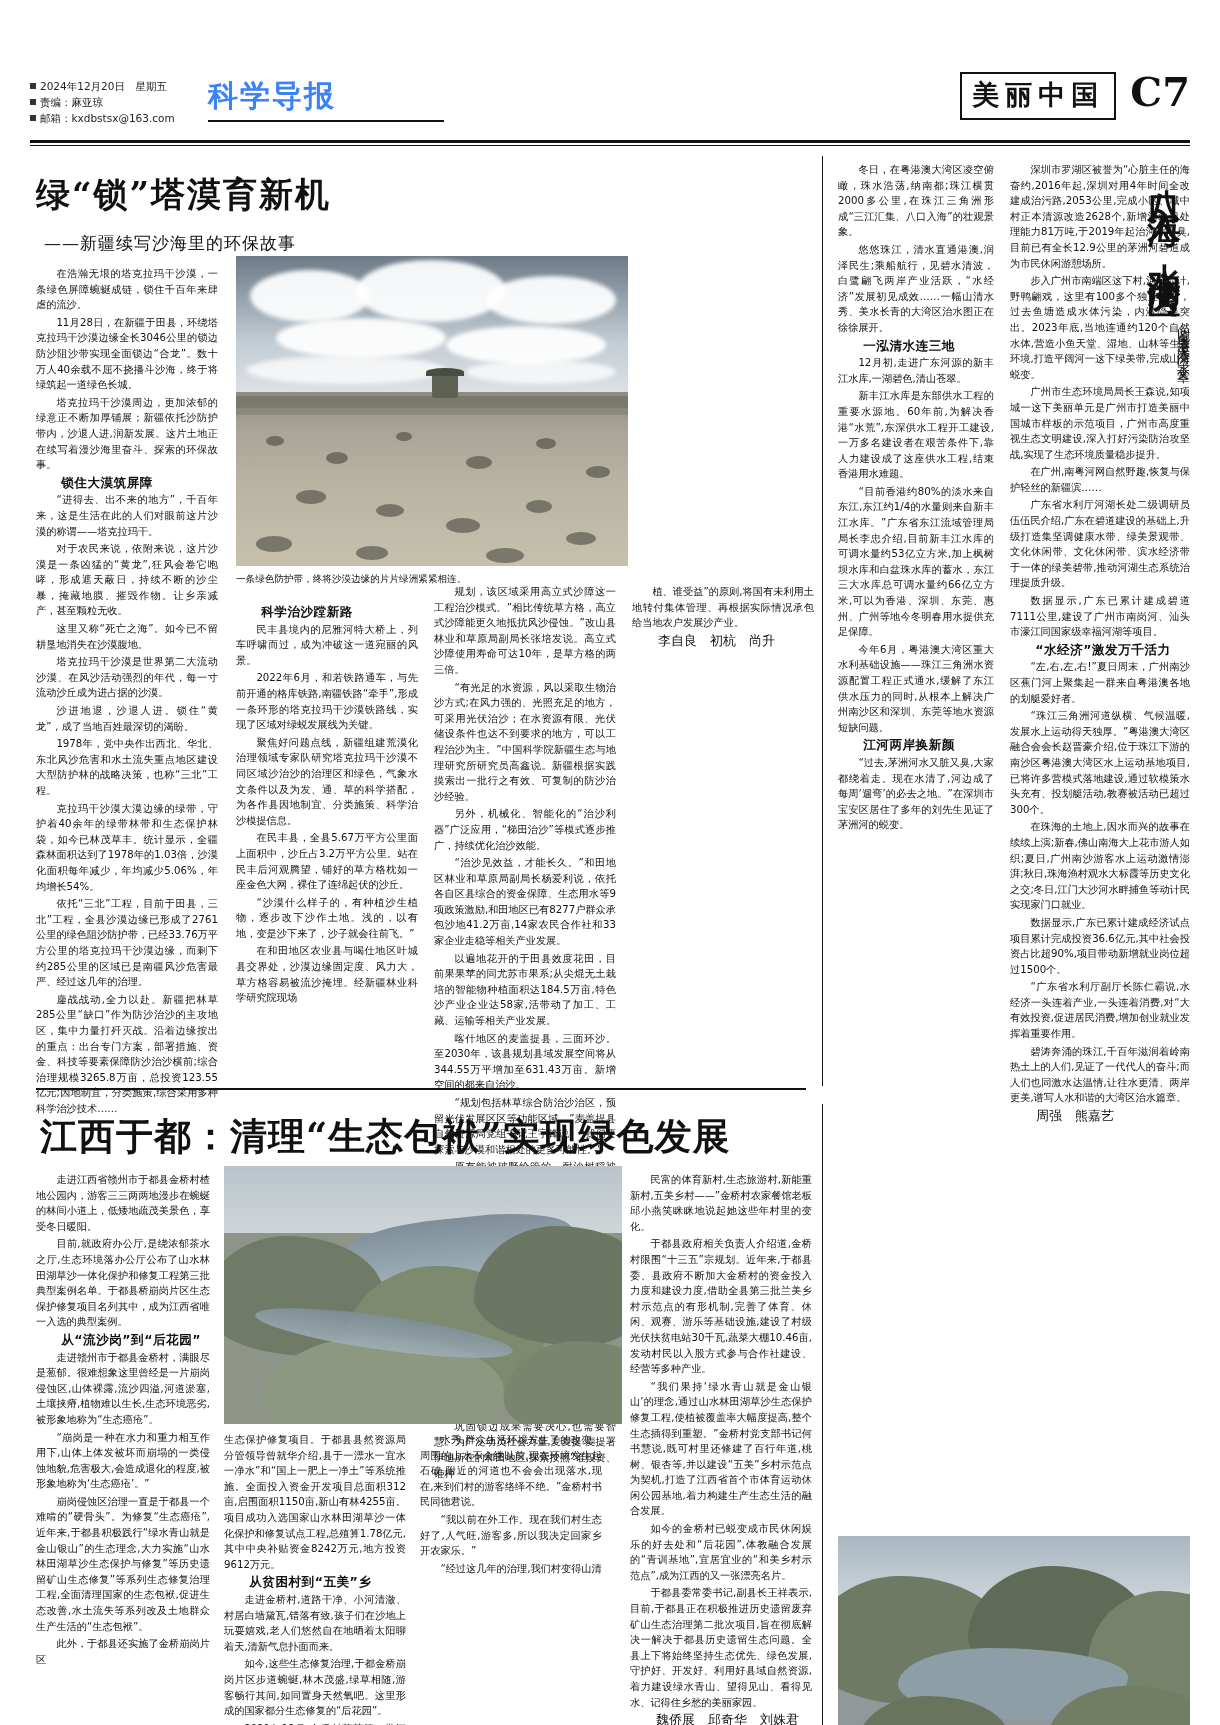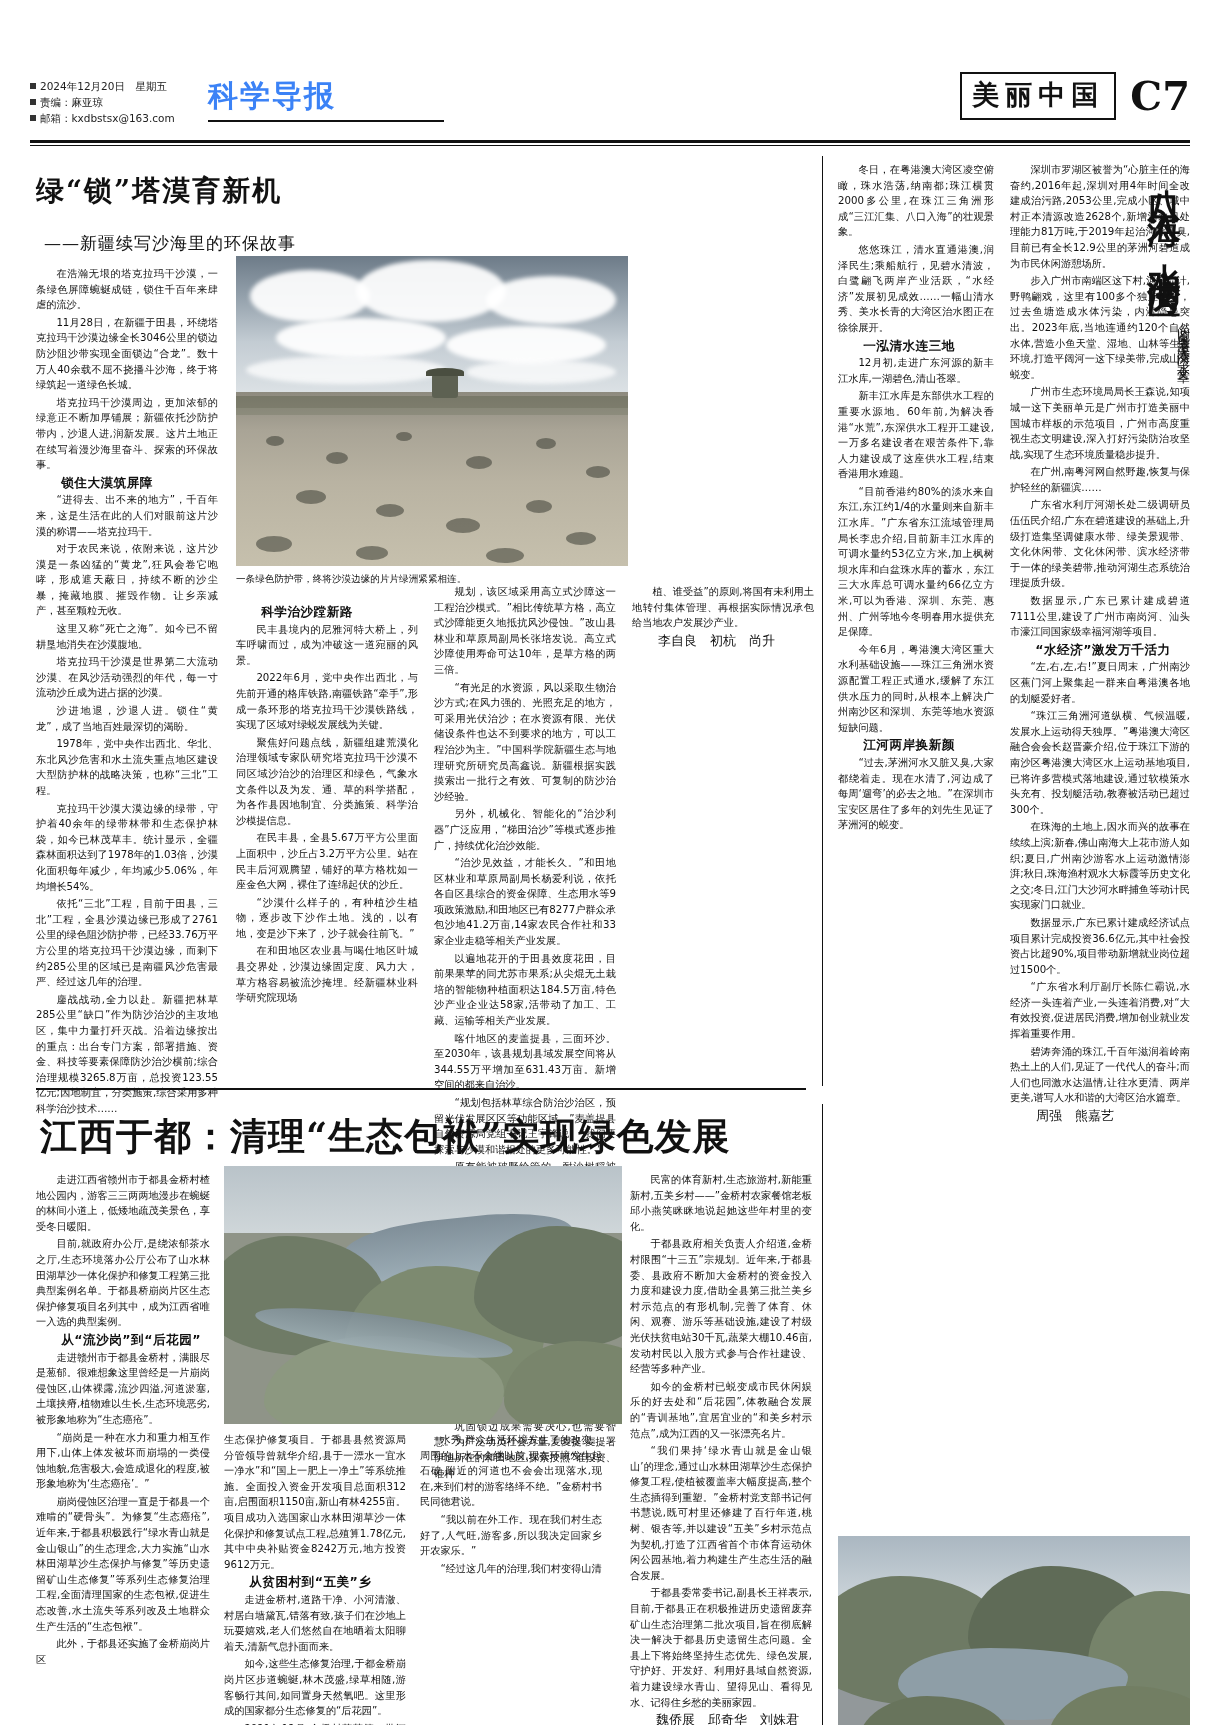--- a/index.html
+++ b/index.html
@@ -17,21 +17,21 @@
   .mast-meta{position:absolute;left:0;top:6px;width:160px;font-size:10.5px;line-height:16px;color:#222;}
   .mast-meta div{white-space:nowrap;}
   .mast-meta .sq{display:inline-block;width:6px;height:6px;background:#333;margin-right:4px;vertical-align:1px;}
   .mast-logo{position:absolute;left:178px;top:4px;width:250px;height:52px;}
   .mast-logo .logo-text{
     font-family:"DejaVu Serif","Liberation Serif",serif;
     font-size:30px;font-weight:700;letter-spacing:2px;color:#3b82f6;
     transform:skewX(-6px);
   }
   .mast-logo .logo-rule{width:236px;height:2px;background:#111;margin-top:3px;}
-  .mast-right{position:absolute;right:0;top:0;display:flex;align-items:center;}
+  .mast-right{position:absolute;right:0;top:0;display:flex;}
   .mast-right .badge{
     border:2px solid #111;padding:3px 10px 5px 10px;margin-right:14px;
     font-family:"DejaVu Serif","Liberation Serif",serif;
     font-size:27px;font-weight:700;letter-spacing:6px;color:#111;
   }
   .mast-right .pageno{
     font-family:"DejaVu Serif","Liberation Serif",serif;
     font-size:40px;font-weight:700;color:#111;line-height:40px;
   }
   .rule-thick{position:absolute;left:30px;top:96px;width:1160px;height:3px;background:#111;}
@@ -46,21 +46,21 @@
     color:#111;
   }
   .col p{margin:0 0 2px 0;text-indent:2em;}
   .sub{font-weight:700;font-size:12.6px;text-indent:0;margin:7px 0 4px 0;letter-spacing:0.5px;}
   .byline{text-align:left;margin-top:6px;text-indent:0;font-size:13px;}
 
   
   .a1-title{
     position:absolute;left:36px;top:128px;width:430px;
     font-family:"DejaVu Serif","Liberation Serif",serif;
-    font-size:28px;font-weight:700;letter-spacing:2px;color:#111;
+    font-size:34px;font-weight:700;letter-spacing:2px;color:#111;
   }
   .a1-sub{
     position:absolute;left:44px;top:188px;width:430px;
     font-size:17px;color:#111;letter-spacing:1px;
     font-family:"DejaVu Serif","Liberation Serif",serif;
   }
 
   
   .photo{position:absolute;overflow:hidden;background:#9a9a9a;}
   .ph-sky{position:absolute;left:0;top:0;width:100%;height:46%;
@@ -173,21 +173,21 @@
     <p>沙进地退，沙退人进。锁住“黄龙”，成了当地百姓最深切的渴盼。</p>
     <p>1978年，党中央作出西北、华北、东北风沙危害和水土流失重点地区建设大型防护林的战略决策，也称“三北”工程。</p>
     <p>克拉玛干沙漠大漠边缘的绿带，守护着40余年的绿带林带和生态保护林袋，如今已林茂草丰。统计显示，全疆森林面积达到了1978年的1.03倍，沙漠化面积每年减少，年均减少5.06%，年均增长54%。</p>
     <p>依托“三北”工程，目前于田县，三北”工程，全县沙漠边缘已形成了2761公里的绿色阻沙防护带，已经33.76万平方公里的塔克拉玛干沙漠边缘，而剩下约285公里的区域已是南疆风沙危害最严、经过这几年的治理。</p>
     <p>鏖战战动,全力以赴。新疆把林草285公里“缺口”作为防沙治沙的主攻地区，集中力量打歼灭战。沿着边缘按出的重点：出台专门方案，部署措施、资金、科技等要素保障防沙治沙横前;综合治理规模3265.8万亩，总投资123.55亿元;因地制宜，分类施策,综合采用多种科学治沙技术……</p>
   </div>
 
   <div class="col" style="left:236px;top:560px;width:182px;">
     <p class="sub">科学治沙蹚新路</p>
     <p>民丰县境内的尼雅河特大桥上，列车呼啸而过，成为冲破这一道宛丽的风景。</p>
-    <p>2022年6月，党中央作出西北，与先前开通的格库铁路,南疆铁路“牵手”,形成一条环形的塔克拉玛干沙漠铁路线，实现了区域对绿蜕发展线为关键。</p>
+    <p>2022年6月，和若铁路通车，与先前开通的格库铁路,南疆铁路“牵手”,形成一条环形的塔克拉玛干沙漠铁路线，实现了区域对绿蜕发展线为关键。</p>
     <p>聚焦好问题点线，新疆组建荒漠化治理领域专家队研究塔克拉玛干沙漠不同区域沙治沙的治理区和绿色，气象水文条件以及为发、通、草的科学搭配，为各作县因地制宜、分类施策、科学治沙模提信息。</p>
     <p>在民丰县，全县5.67万平方公里面上面积中，沙丘占3.2万平方公里。站在民丰后河观腾望，铺好的草方格枕如一座金色大网，裸住了连绵起伏的沙丘。</p>
     <p>“沙漠什么样子的，有种植沙生植物，逐步改下沙作土地。浅的，以有地，变是沙下来了，沙子就会往前飞。”</p>
     <p>在和田地区农业县与喝仕地区叶城县交界处，沙漠边缘固定度、风力大，草方格容易被流沙掩埋。经新疆林业科学研究院现场</p>
   </div>
 
   <div class="col" style="left:434px;top:540px;width:182px;">
     <p>规划，该区域采用高立式沙障这一工程治沙模式。”相比传统草方格，高立式沙障能更久地抵抗风沙侵蚀。”改山县林业和草原局副局长张培发说。高立式沙障使用寿命可达10年，是草方格的两三倍。</p>
     <p>“有光足的水资源，风以采取生物治沙方式;在风力强的、光照充足的地方，可采用光伏治沙；在水资源有限、光伏储设条件也达不到要求的地方，可以工程治沙为主。”中国科学院新疆生态与地理研究所研究员高鑫说。新疆根据实践摸索出一批行之有效、可复制的防沙治沙经验。</p>
     <p>另外，机械化、智能化的“治沙利器”广泛应用，“梯田治沙”等模式逐步推广，持续优化治沙效能。</p>
@@ -277,22 +277,22 @@
 
   <div class="col" style="left:420px;top:1388px;width:182px;">
     <p>水秀,群众生活环境发生了的改变。周围的山水不会继以前,现在环境发生起石破,附近的河道也不会会出现落水,现在,来到们村的游客络绎不绝。”金桥村书民同德君说。</p>
     <p>“我以前在外工作。现在我们村生态好了,人气旺,游客多,所以我决定回家乡开农家乐。”</p>
     <p>“经过这几年的治理,我们村变得山清</p>
   </div>
 
   <div class="col" style="left:630px;top:1128px;width:182px;">
     <p>民富的体育新村,生态旅游村,新能重新村,五美乡村——”金桥村农家餐馆老板邱小燕笑眯眯地说起她这些年村里的变化。</p>
     <p>于都县政府相关负责人介绍道,金桥村限围“十三五”宗规划。近年来,于都县委、县政府不断加大金桥村的资金投入力度和建设力度,借助全县第三批兰美乡村示范点的有形机制,完善了体育、休闲、观赛、游乐等基础设施,建设了村级光伏扶贫电站30千瓦,蔬菜大棚10.46亩,发动村民以入股方式参与合作社建设、经营等多种产业。</p>
+    <p>“我们果持‘绿水青山就是金山银山’的理念,通过山水林田湖草沙生态保护修复工程,使植被覆盖率大幅度提高,整个生态插得到重塑。”金桥村党支部书记何书慧说,既可村里还修建了百行年道,桃树、银杏等,并以建设“五美”乡村示范点为契机,打造了江西省首个市体育运动休闲公园基地,着力构建生产生态生活的融合发展。</p>
     <p>如今的金桥村已蜕变成市民休闲娱乐的好去处和“后花园”,体教融合发展的“青训基地”,宜居宜业的“和美乡村示范点”,成为江西的又一张漂亮名片。</p>
-    <p>“我们果持‘绿水青山就是金山银山’的理念,通过山水林田湖草沙生态保护修复工程,使植被覆盖率大幅度提高,整个生态插得到重塑。”金桥村党支部书记何书慧说,既可村里还修建了百行年道,桃树、银杏等,并以建设“五美”乡村示范点为契机,打造了江西省首个市体育运动休闲公园基地,着力构建生产生态生活的融合发展。</p>
     <p>于都县委常委书记,副县长王祥表示,目前,于都县正在积极推进历史遗留废弃矿山生态治理第二批次项目,旨在彻底解决一解决于都县历史遗留生态问题。全县上下将始终坚持生态优先、绿色发展,守护好、开发好、利用好县域自然资源,着力建设绿水青山、望得见山、看得见水、记得住乡愁的美丽家园。</p>
     <p class="byline">魏侨展　邱奇华　刘姝君</p>
   </div>
 
   <div class="photo" style="left:838px;top:1492px;width:352px;height:212px;background:#92989a;">
     <div class="ph3-sky"></div>
     <div class="ph2-hill" style="left:-30px;top:40px;width:200px;height:130px;background:#6e7a64;"></div>
     <div class="ph2-hill" style="left:130px;top:30px;width:180px;height:120px;background:#5f6b57;"></div>
     <div class="ph2-hill" style="left:250px;top:55px;width:160px;height:120px;background:#76836a;"></div>
     <div class="ph3-lake" style="left:60px;top:112px;width:230px;height:72px;"></div>

